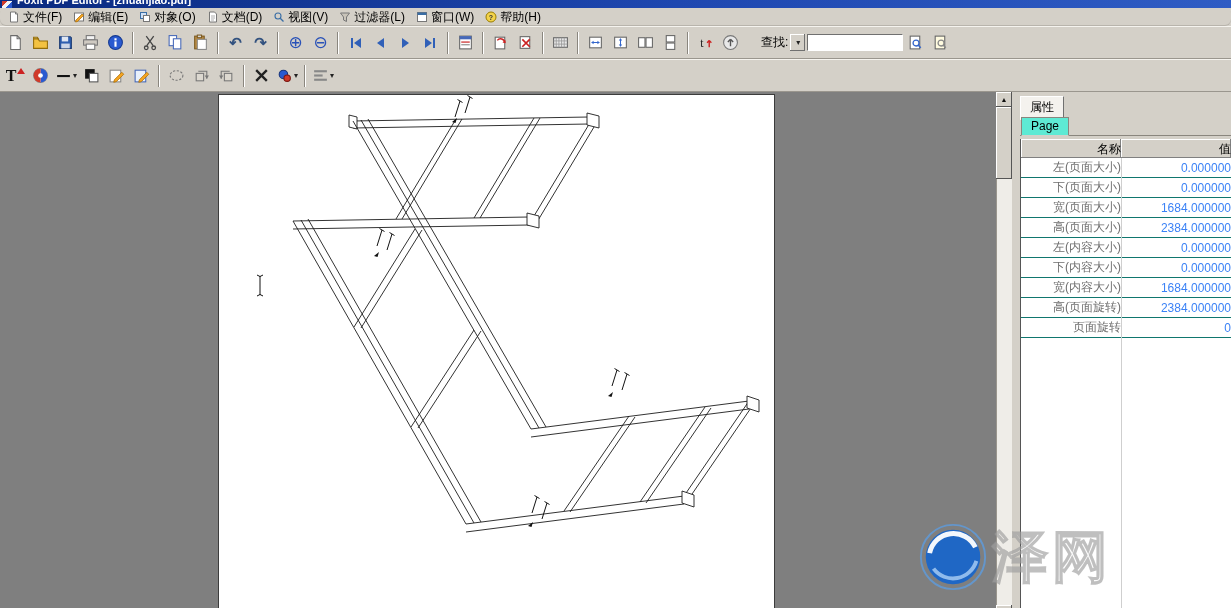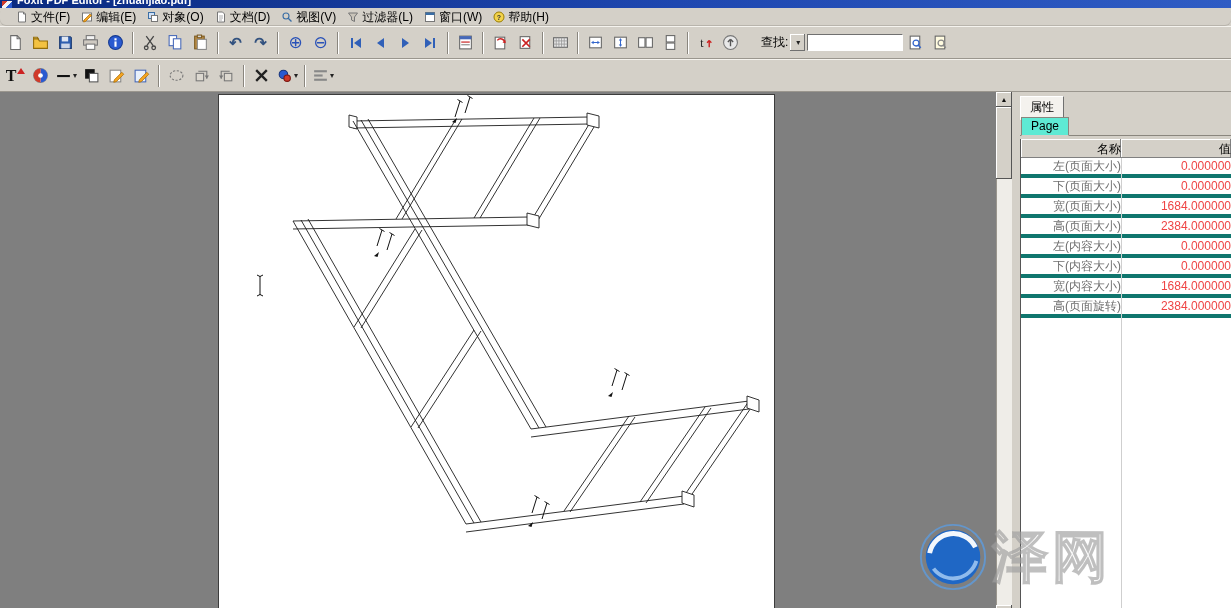--- a/index.html
+++ b/index.html
@@ -23,21 +23,21 @@
     position:absolute; left:2px; top:1px; width:10px; height:7px;
     background: linear-gradient(135deg,#d03a2a 0 35%,#f3f3f3 35% 60%,#2a5ad0 60%);
   }
   .titlebar .title-text {
     position:absolute; left:17px; top:-6px;
     font-weight:bold; font-size:11px; white-space:nowrap;
   }
 
   
   .menubar {
-    height: 18px; display:flex; align-items:center; padding-left:12px;
+    height: 18px; display:flex; align-items:center; padding-left:4px;
     background:#d4d0c8;
     box-shadow: inset 0 -1px 0 #b8b4ac;
     border-radius: 6px;
   }
   .menu-item { display:flex; align-items:center; gap:3px; padding:1px 7px 1px 4px; height:16px; cursor:default; }
   .micon { width:12px; height:12px; flex:0 0 auto; }
   .micon svg { display:block; width:12px; height:12px; }
 
   
   .toolbar {
@@ -111,23 +111,23 @@
   }
   .prop-table { flex:1; display:flex; flex-direction:column; margin-top:3px; border-left:1px solid #555; background:#fff;text-align:right; }
   .prop-header { display:flex; height:19px; flex:0 0 auto; }
   .ph {
     background:#d4d0c8; font-size:12px; padding:2px 0 0 4px;
     box-shadow: inset -1px -1px 0 #808080, inset 1px 1px 0 #fff;
   }
   .ph.name { width:100px; }
   .ph.val { flex:1; }
   .prop-body { flex:1; position:relative; background:#fff; overflow:hidden; }
-  .prow { display:flex; height:20px; align-items:center; border-bottom:4px solid #0f766e; }
+  .prow { display:flex; height:20px; align-items:center; border-bottom:1px solid #0f766e; }
   .pname { width:100px; color:#6e6e6e; padding-left:4px; flex:0 0 auto; }
-  .pval { flex:1; color:#ef4444; padding-left:5px; }
+  .pval { flex:1; color:#3b82f6; padding-left:5px; }
   .col-div { position:absolute; left:100px; top:0; bottom:0; width:1px; background:#cfcfcf; }
 
   
   .watermark {
     position:absolute; left:916px; top:520px; z-index:40;
     display:flex; align-items:center; pointer-events:none;
   }
   .wm-text {
     font-size:56px; font-weight:bold; letter-spacing:4px; line-height:1; margin-left:2px;
     color: rgba(240,240,240,0.18);
@@ -573,20 +573,24 @@
           <div class="pval">0.000000</div>
         </div>
         <div class="prow">
           <div class="pname">宽(内容大小)</div>
           <div class="pval">1684.000000</div>
         </div>
         <div class="prow">
           <div class="pname">高(页面旋转)</div>
           <div class="pval">2384.000000</div>
         </div>
+        <div class="prow">
+          <div class="pname">页面旋转</div>
+          <div class="pval">0</div>
+        </div>
         <div class="col-div"></div>
       </div>
     </div>
   </div>
 </div>
 
 <div class="watermark">
   <svg width="74" height="74" viewBox="0 0 76 76">
     <circle cx="38" cy="38" r="33" stroke="#5f9ad8" stroke-width="2" fill="none" opacity="0.85"></circle>
     <circle cx="38" cy="38" r="28" fill="#1a66c9" opacity="0.95"></circle>

